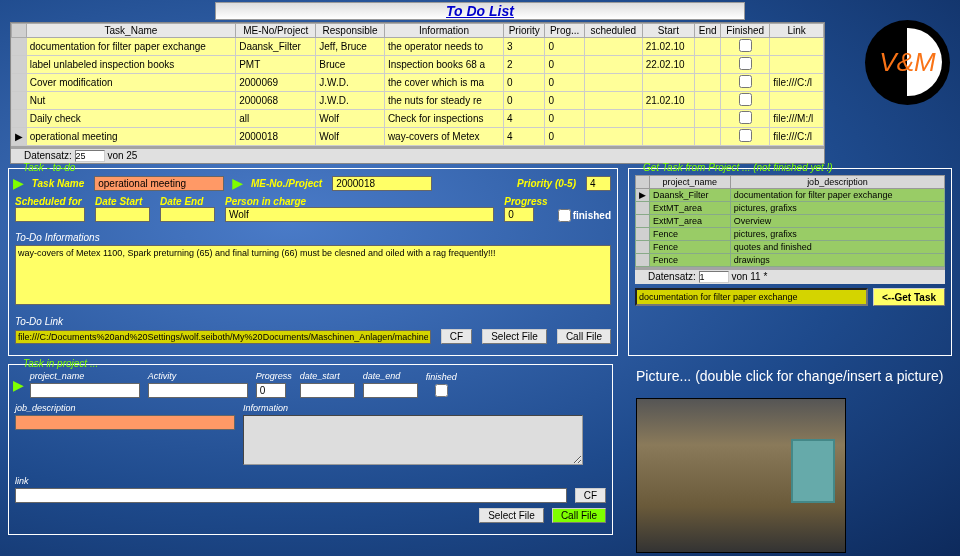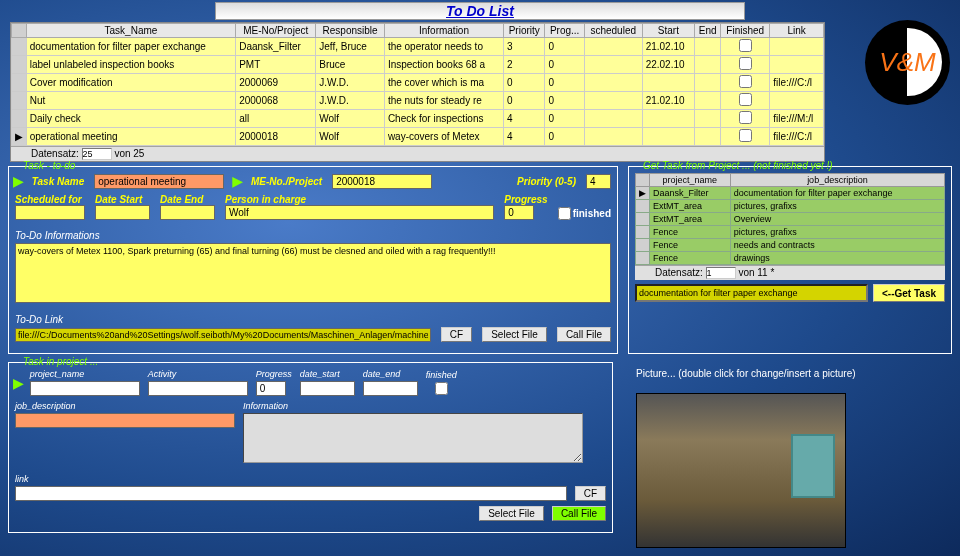--- a/index.html
+++ b/index.html
@@ -8,21 +8,21 @@
 .logo::before { content: ''; position: absolute; right: 8px; top: 8px; width: 35px; height: 68px; background: #fff; border-radius: 0 40px 40px 0; }
 .logo span { position: relative; z-index: 2; }
 .title-bar { text-align: center; padding: 2px 0; }
 .title-bar h1 { display: inline-block; color: #0000cc; font-size: 14px; font-style: italic; font-weight: bold; text-decoration: underline; background: linear-gradient(#ddd, #fff); padding: 0 230px; border: 1px solid #999; }
 .main-table { width: 815px; margin-left: 10px; background: #fff; border: 1px solid #888; }
 .main-table table { width: 100%; border-collapse: collapse; font-size: 10px; }
 .main-table th { background: #e8e8e8; border: 1px solid #aaa; padding: 1px 2px; font-weight: normal; }
 .main-table td { background: #ffff99; border: 1px solid #ccc; padding: 1px 3px; white-space: nowrap; overflow: hidden; }
 .main-table .row-sel { width: 12px; background: #d0d0d0; }
 .main-table .cb { text-align: center; }
-.nav-bar { background: #e0e0e0; font-size: 10px; padding: 1px 20px; border-top: 1px solid #a3a3a3; }
+.nav-bar { background: #e0e0e0; font-size: 10px; padding: 1px 13px; border-top: 3px solid #a3a3a3; }
 .nav-bar input { width: 30px; font-size: 9px; border: 1px inset #ccc; }
 .fieldset { border: 1px solid #fff; margin: 4px 8px; padding: 6px; position: relative; }
 .fieldset-label { position: absolute; top: -7px; left: 10px; background: transparent; color: #7fff00; font-size: 10px; font-style: italic; font-weight: normal; padding: 0 4px; }
 .task-todo { display: flex; gap: 10px; }
 .task-left { flex: 1; }
 .form-row { display: flex; gap: 10px; align-items: center; margin-bottom: 5px; flex-wrap: wrap; }
 .fld-label { color: #ffff00; font-size: 10px; font-weight: bold; font-style: italic; }
 .fld { font-size: 10px; padding: 1px 3px; border: 1px solid #666; }
 .arrow { color: #7fff00; font-size: 14px; margin: 0 -2px; }
 .orange-bg { background: #ff9966; }
@@ -40,21 +40,21 @@
 .get-task-panel td { background: #99cc66; border: 1px solid #8a8; padding: 1px 3px; }
 .get-task-panel .row-sel { background: #d0d0d0; width: 12px; }
 .get-task-result { display: flex; gap: 5px; margin-top: 4px; }
 .get-task-result input { flex: 1; font-size: 9px; padding: 2px; }
 .task-in-project { width: 605px; }
 .task-in-project .form-row { gap: 8px; }
 .task-in-project .col { display: flex; flex-direction: column; gap: 2px; }
 .task-in-project .col .fld-label { color: #fff; font-size: 9px; font-weight: normal; }
 .info-textarea { width: 340px; height: 50px; background: #ddd; border: 1px inset #999; }
 .picture-panel { position: absolute; right: 14px; top: 368px; width: 310px; }
-.picture-panel .pic-label { color: #fff; font-size: 10px; margin-bottom: 14px; display: block; }
+.picture-panel .pic-label { color: #fff; font-size: 14px; margin-bottom: 14px; display: block; }
 .picture-panel .pic-box { width: 210px; height: 155px; background: linear-gradient(180deg, #555 0%, #8a7a5a 30%, #6a5a3a 70%, #333 100%); border: 1px solid #000; position: relative; }
 .picture-panel .pic-box::after { content: ''; position: absolute; right: 10px; top: 40px; width: 40px; height: 60px; background: #6aa; border: 2px solid #488; }
 .checkbox-wrap { display: flex; align-items: center; gap: 2px; }
 .checkbox-wrap label { color: #fff; font-size: 10px; font-weight: bold; }
 .spacer { height: 2px; }
 </style>
 </head>
 <body>
 
 <div class="logo">
@@ -256,21 +256,21 @@
             <td>Overview</td>
           </tr>
           <tr>
             <td class="row-sel"></td>
             <td>Fence</td>
             <td>pictures, grafixs</td>
           </tr>
           <tr>
             <td class="row-sel"></td>
             <td>Fence</td>
-            <td>needs and contracts</td>
+            <td>quotes and finished</td>
           </tr>
           <tr>
             <td class="row-sel"></td>
             <td>Fence</td>
             <td>drawings</td>
           </tr>
         </tbody>
     </table>
     <div class="nav-bar">
       <span>Datensatz:</span>

